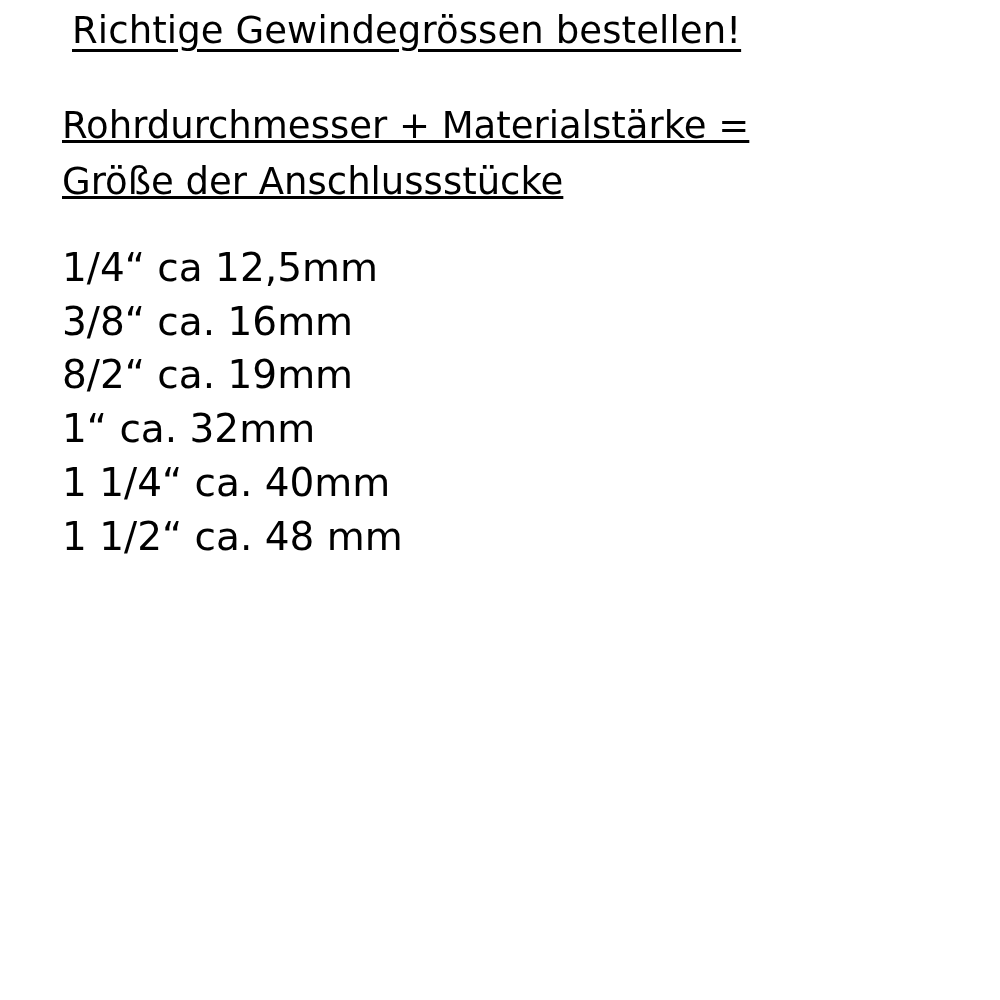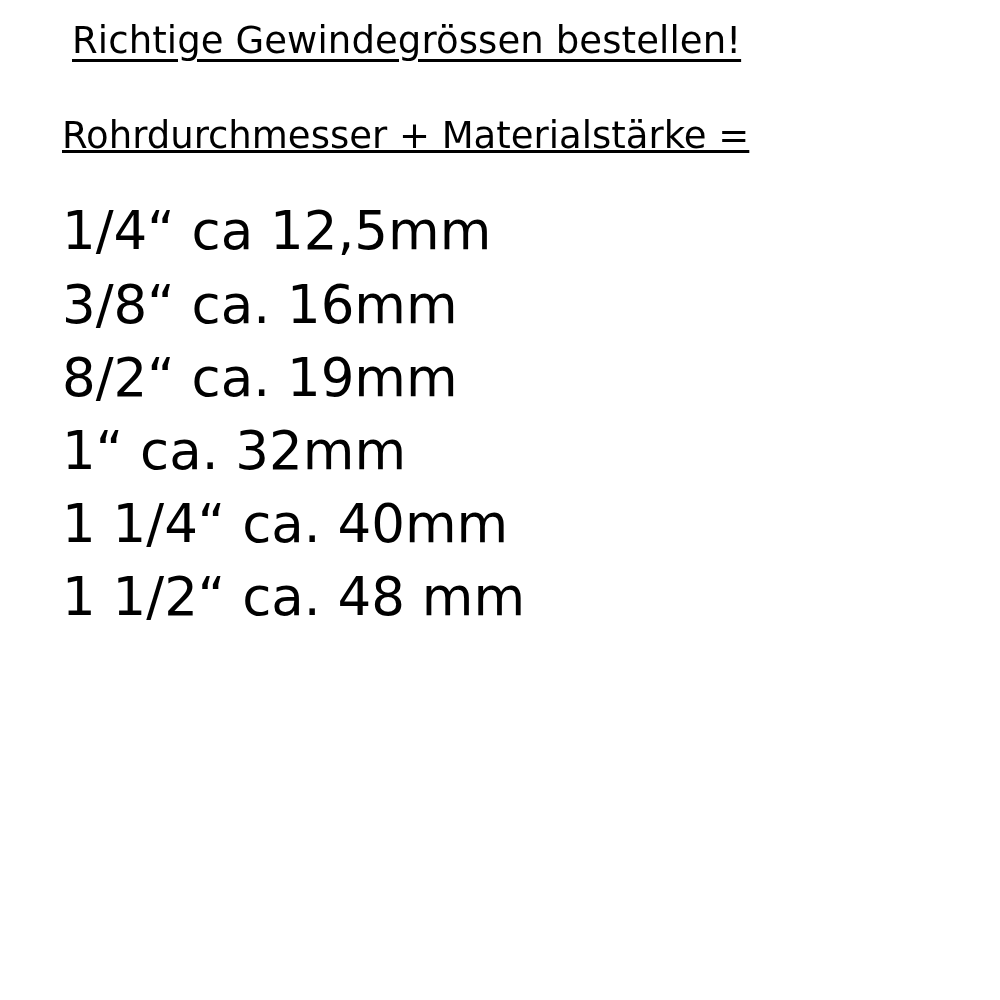--- a/index.html
+++ b/index.html
@@ -12,21 +12,21 @@
     height: 1000px;
     font-family: "DejaVu Sans", sans-serif;
     color: #000000;
     overflow: hidden;
   }
   .page {
     position: relative;
     width: 1000px;
     height: 1000px;
     box-sizing: border-box;
-    padding: 18px 20px 0 62px;
+    padding: 8px 20px 0 62px;
   }
   .heading {
     font-size: 37px;
     line-height: 1.25;
     font-weight: 400;
     text-decoration: underline;
     text-underline-offset: 6px;
     margin: 0 0 0 10px;
     letter-spacing: 0.1px;
     white-space: nowrap;
@@ -41,37 +41,38 @@
   }
   .formula .line {
     white-space: nowrap;
   }
   .size-list {
     list-style: none;
     margin: 30px 0 0 0;
     padding: 0;
   }
   .size-list li {
-    font-size: 53px;
+    font-size: 39px;
     line-height: 1.38;
     font-weight: 400;
     white-space: nowrap;
     margin: 0;
     padding: 0;
   }
 </style>
 </head>
 <body>
 
 <div class="page">
 
   <h1 class="heading">Richtige Gewindegrössen bestellen!</h1>
 
   <div class="formula">
     <div class="line">Rohrdurchmesser + Materialstärke =</div>
+    <div class="line">Größe der Anschlussstücke</div>
   </div>
 
   <ul class="size-list">
     <li>1/4“ ca 12,5mm</li>
     <li>3/8“ ca. 16mm</li>
     <li>8/2“ ca. 19mm</li>
     <li>1“ ca. 32mm</li>
     <li>1 1/4“ ca. 40mm</li>
     <li>1 1/2“ ca. 48 mm</li>
   </ul>

